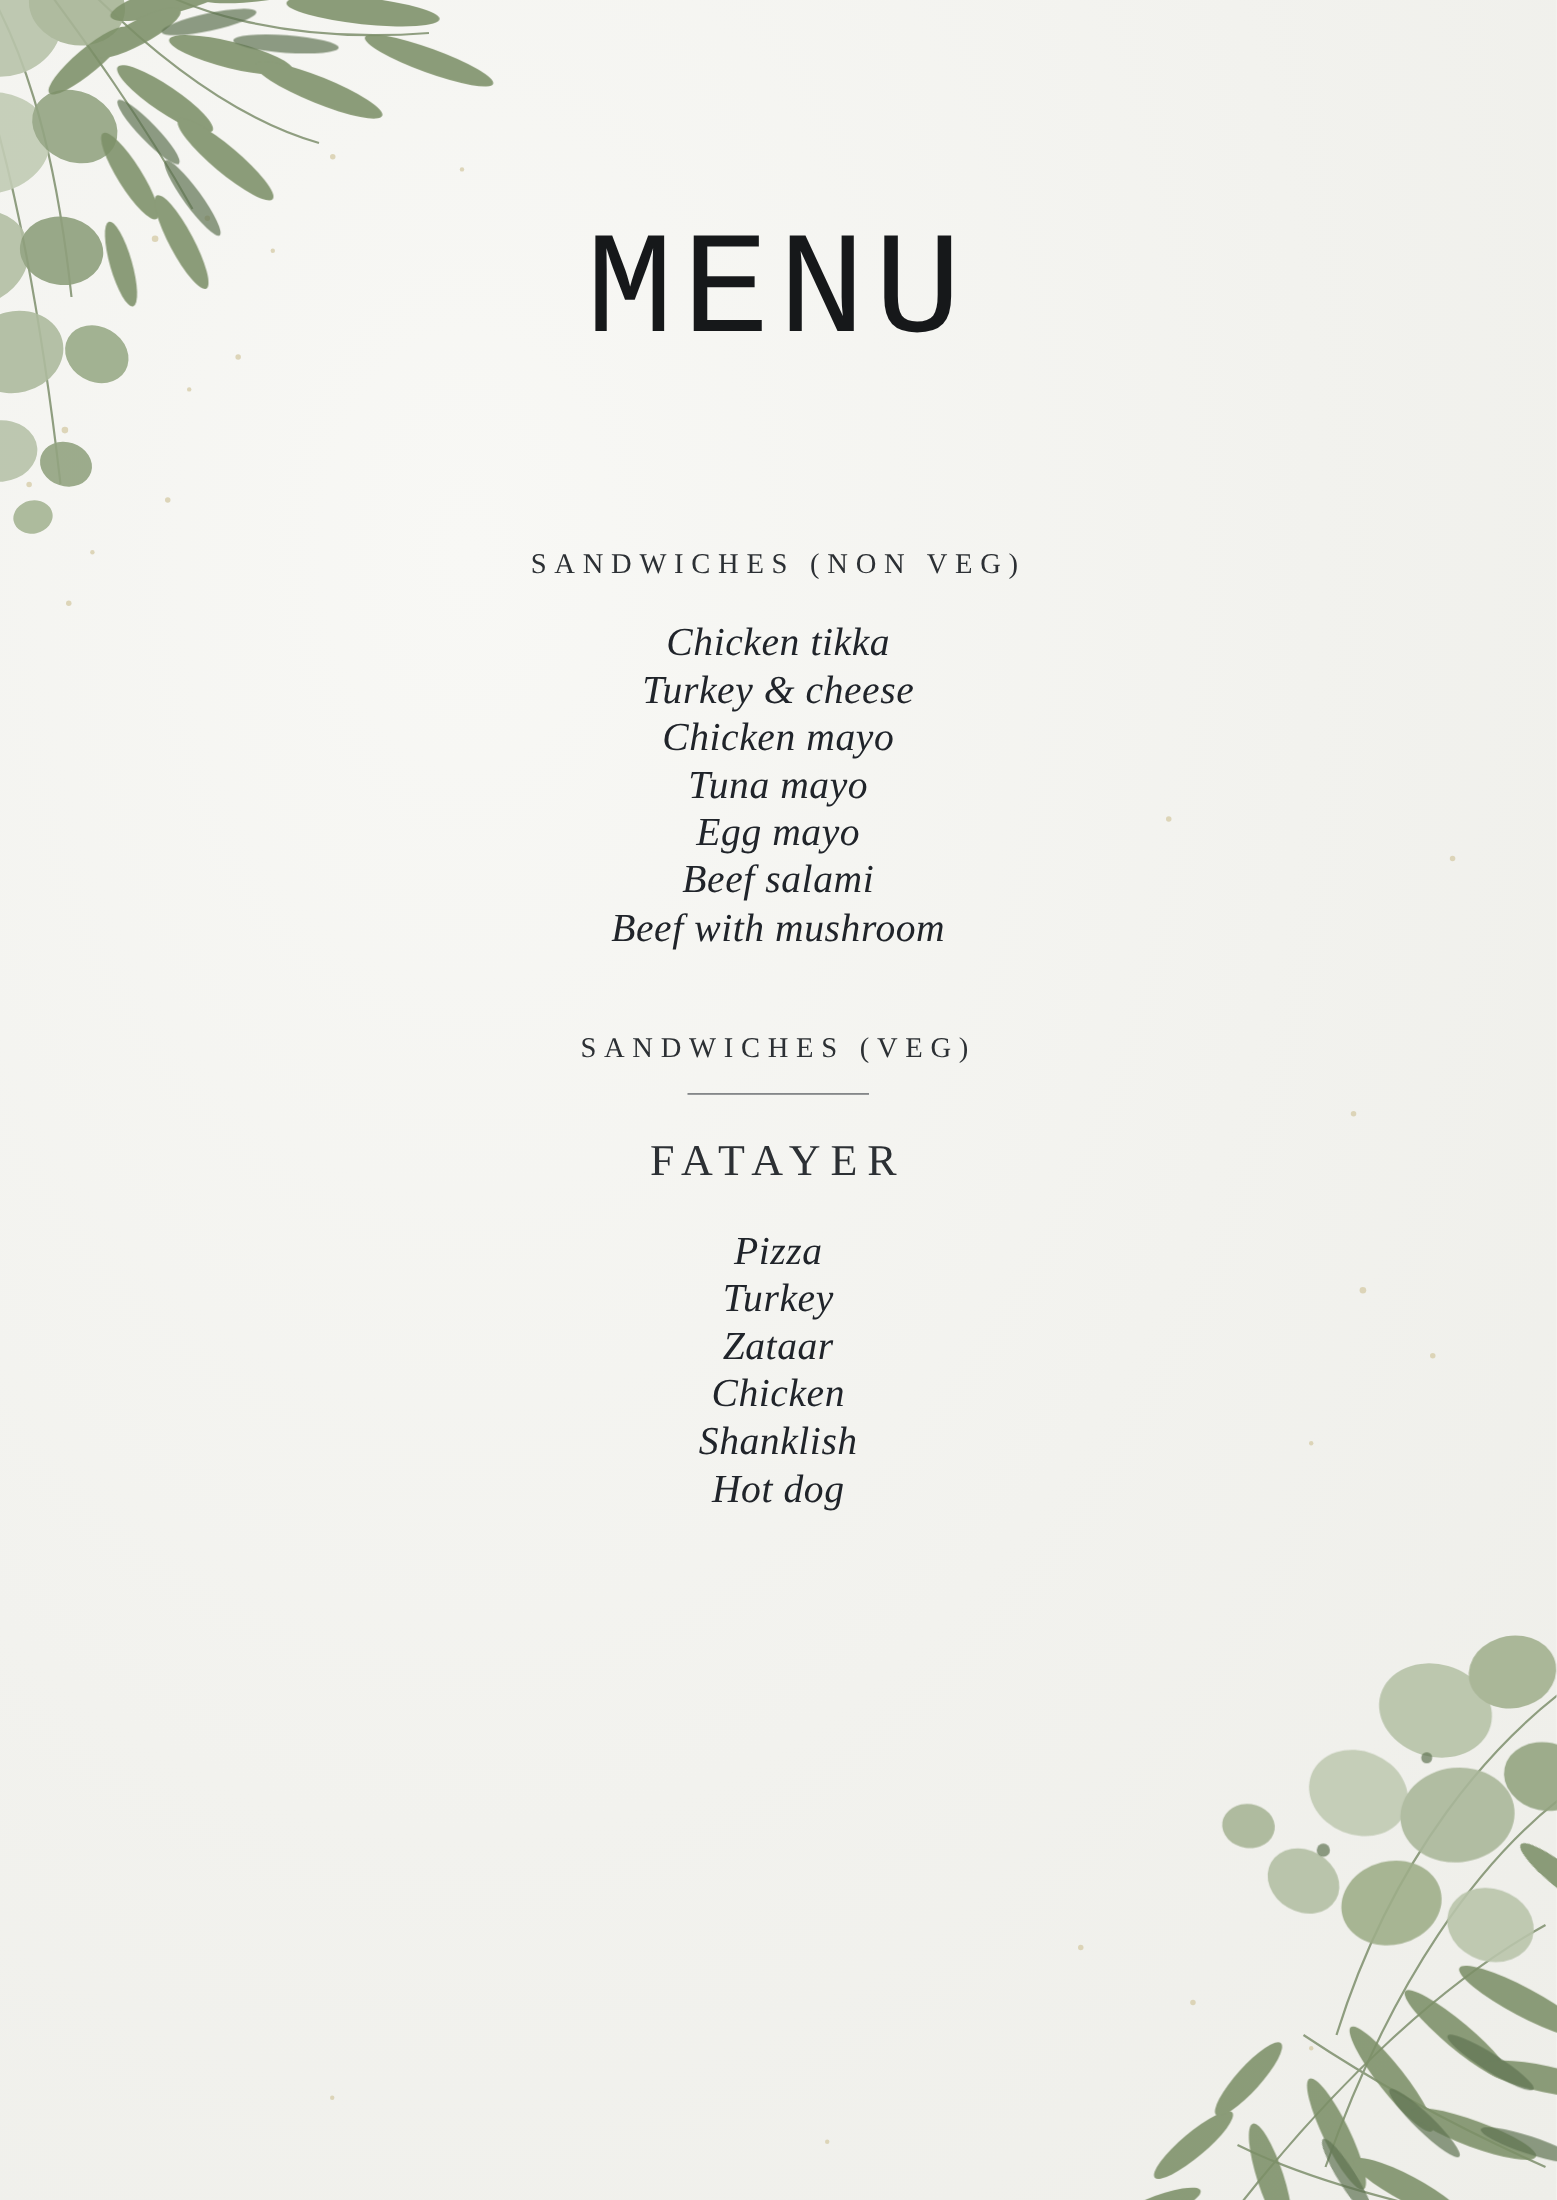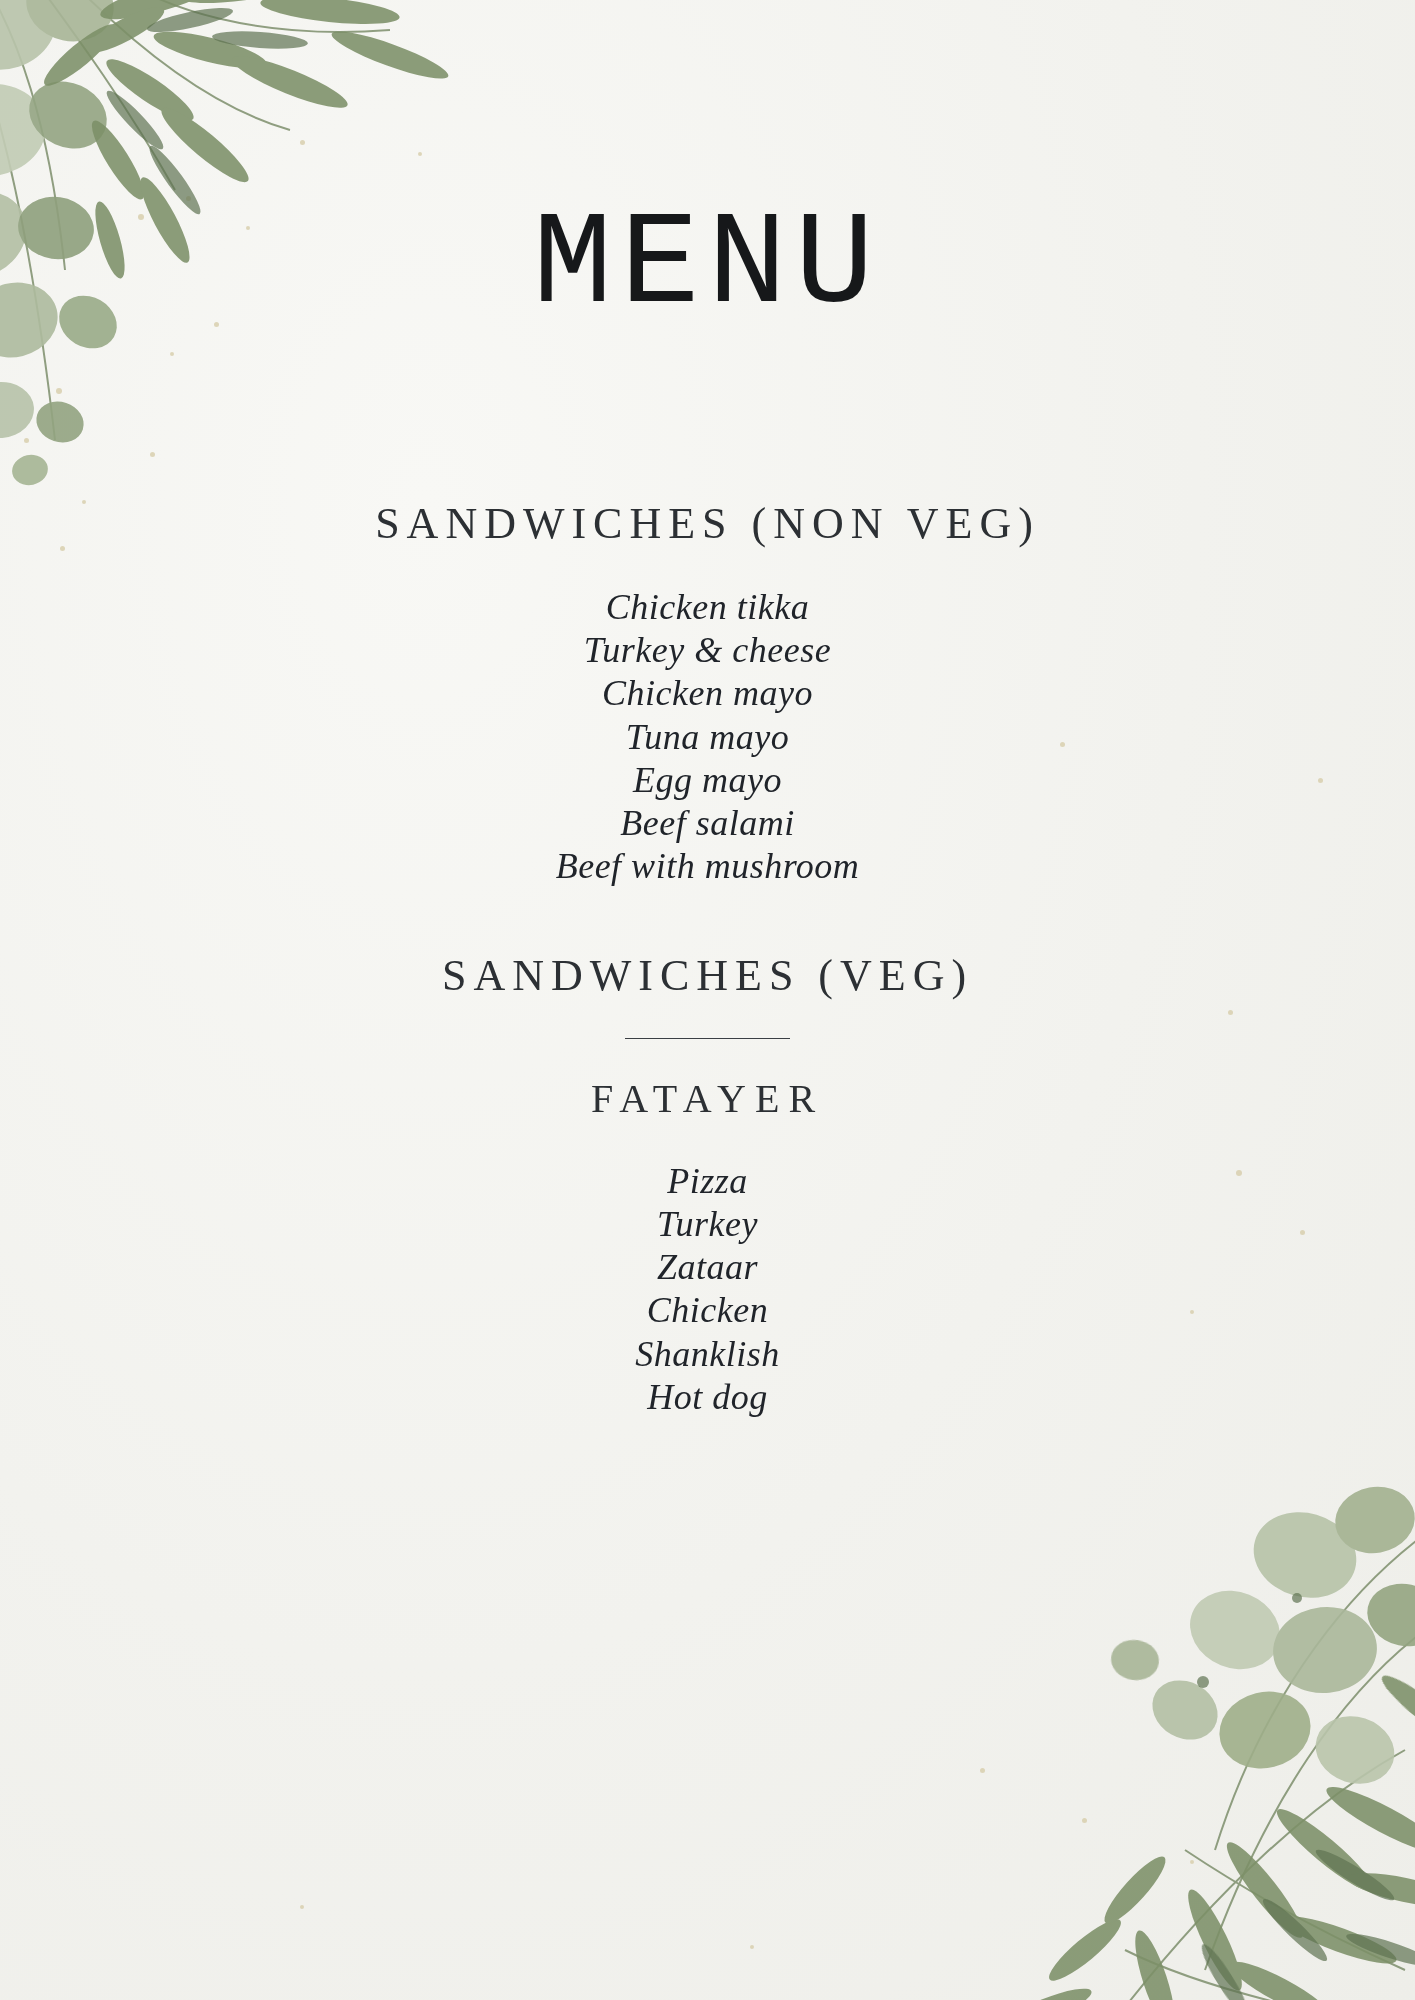--- a/index.html
+++ b/index.html
@@ -68,28 +68,28 @@
     font-weight: 400;
   }
 
   .section {
     width: 100%;
     text-align: center;
   }
 
   .section-heading {
     font-family: "Liberation Serif", serif;
-    font-size: 44px;
+    font-size: 26px;
     letter-spacing: 7px;
     color: #2c3034;
     font-weight: 400;
   }
 
   .items {
-    margin: 0;
+    margin: 11px;
     padding: 0;
     list-style: none;
   }
   .items li {
     font-family: "Liberation Serif", serif;
     font-style: italic;
     font-size: 36px;
     line-height: 1.2;
     color: #20242a;
     letter-spacing: .5px;

